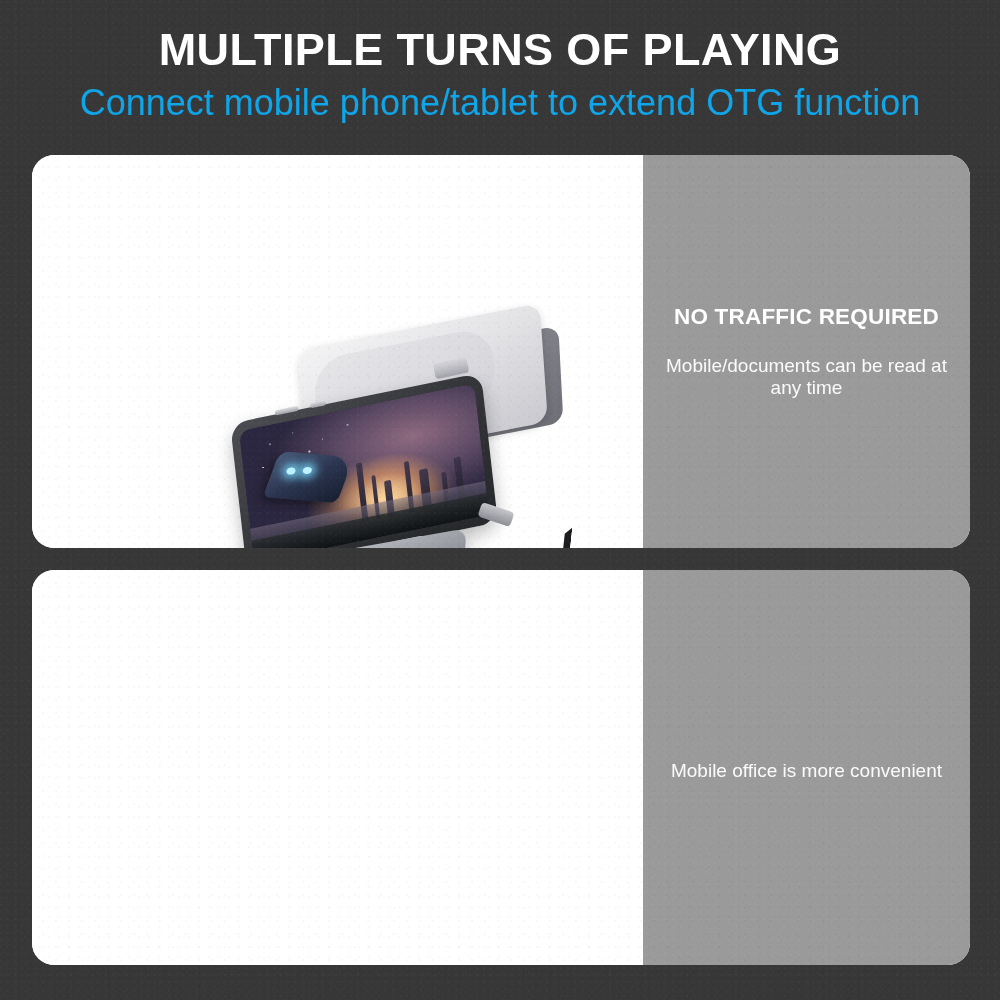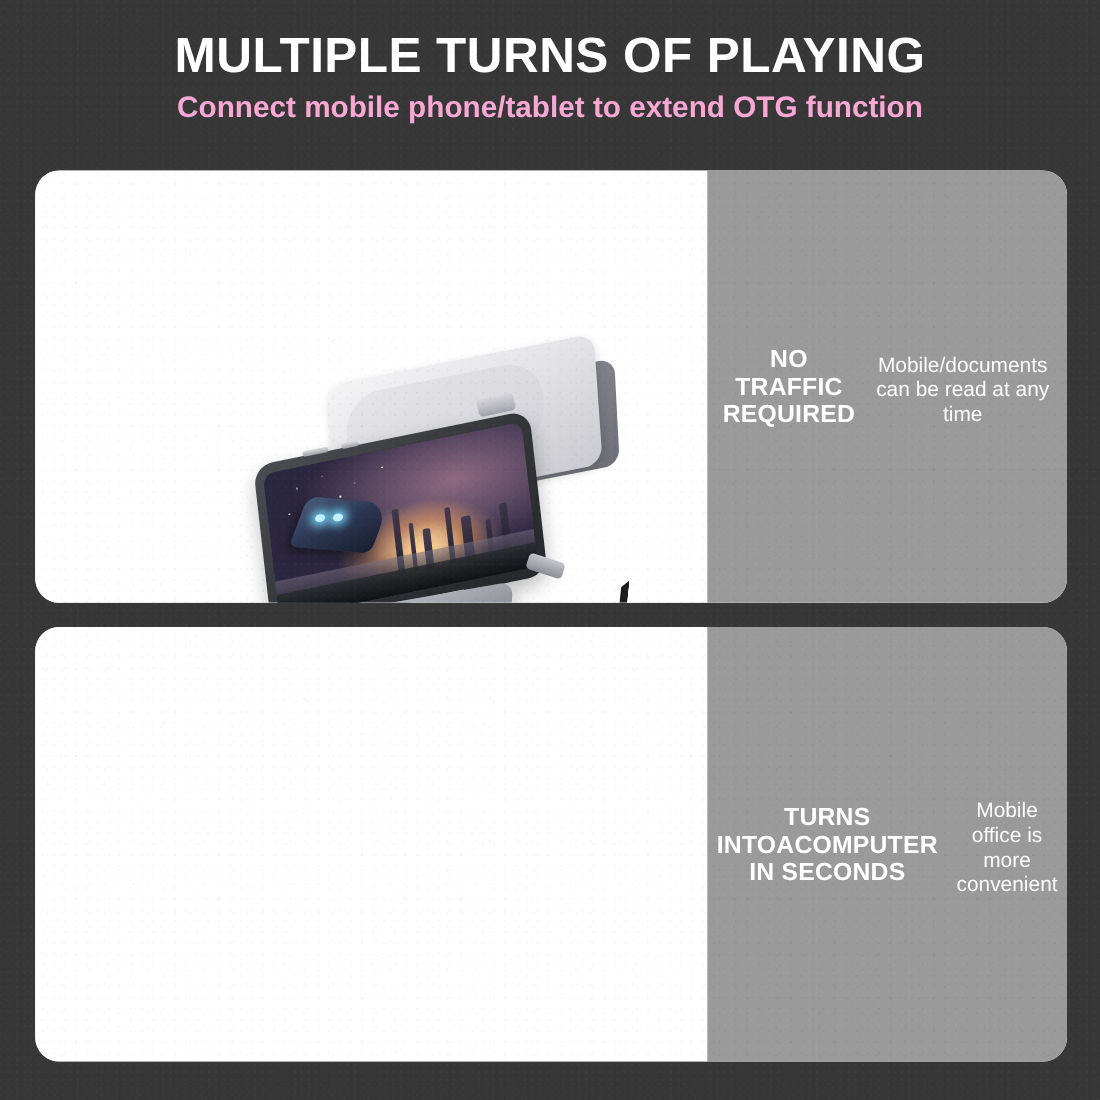--- a/index.html
+++ b/index.html
@@ -42,23 +42,23 @@
     padding-top: 26px;
     font-size: 45px;
     font-weight: bold;
     letter-spacing: 0.4px;
     color: #ffffff;
     line-height: 1.05;
   }
   .subhead {
     margin: 0;
     padding-top: 10px;
-    font-size: 27px;
-    font-weight: bold;
-    color: #f9a8d4;
+    font-size: 36px;
+    font-weight: normal;
+    color: #0ea5e9;
     line-height: 1.1;
   }
 
   
   .card {
     position: absolute;
     left: 32px;
     width: 938px;
     background: #ffffff;
     border-radius: 22px;
@@ -76,20 +76,21 @@
     overflow: hidden;
     flex: none;
   }
   .text-pane {
     position: relative;
     width: 327px;
     height: 100%;
     background: #9a9a9a;
     flex: none;
     display: flex;
+    flex-direction: column;
     align-items: center;
     justify-content: center;
     text-align: center;
     padding: 0 14px;
     box-sizing: border-box;
     gap: 17px;
   }
   .feature-title {
     margin: 0;
     font-size: 22.5px;
@@ -344,16 +345,15 @@
     
 
     
     
 
     
     
   </div>
 
   <div class="text-pane">
-    <div class="feature-title">TURNS INTOACOMPUTER IN SECONDS</div>
     <div class="feature-sub">Mobile office is more convenient</div>
   </div>
 </div>
 
 </body></html>

